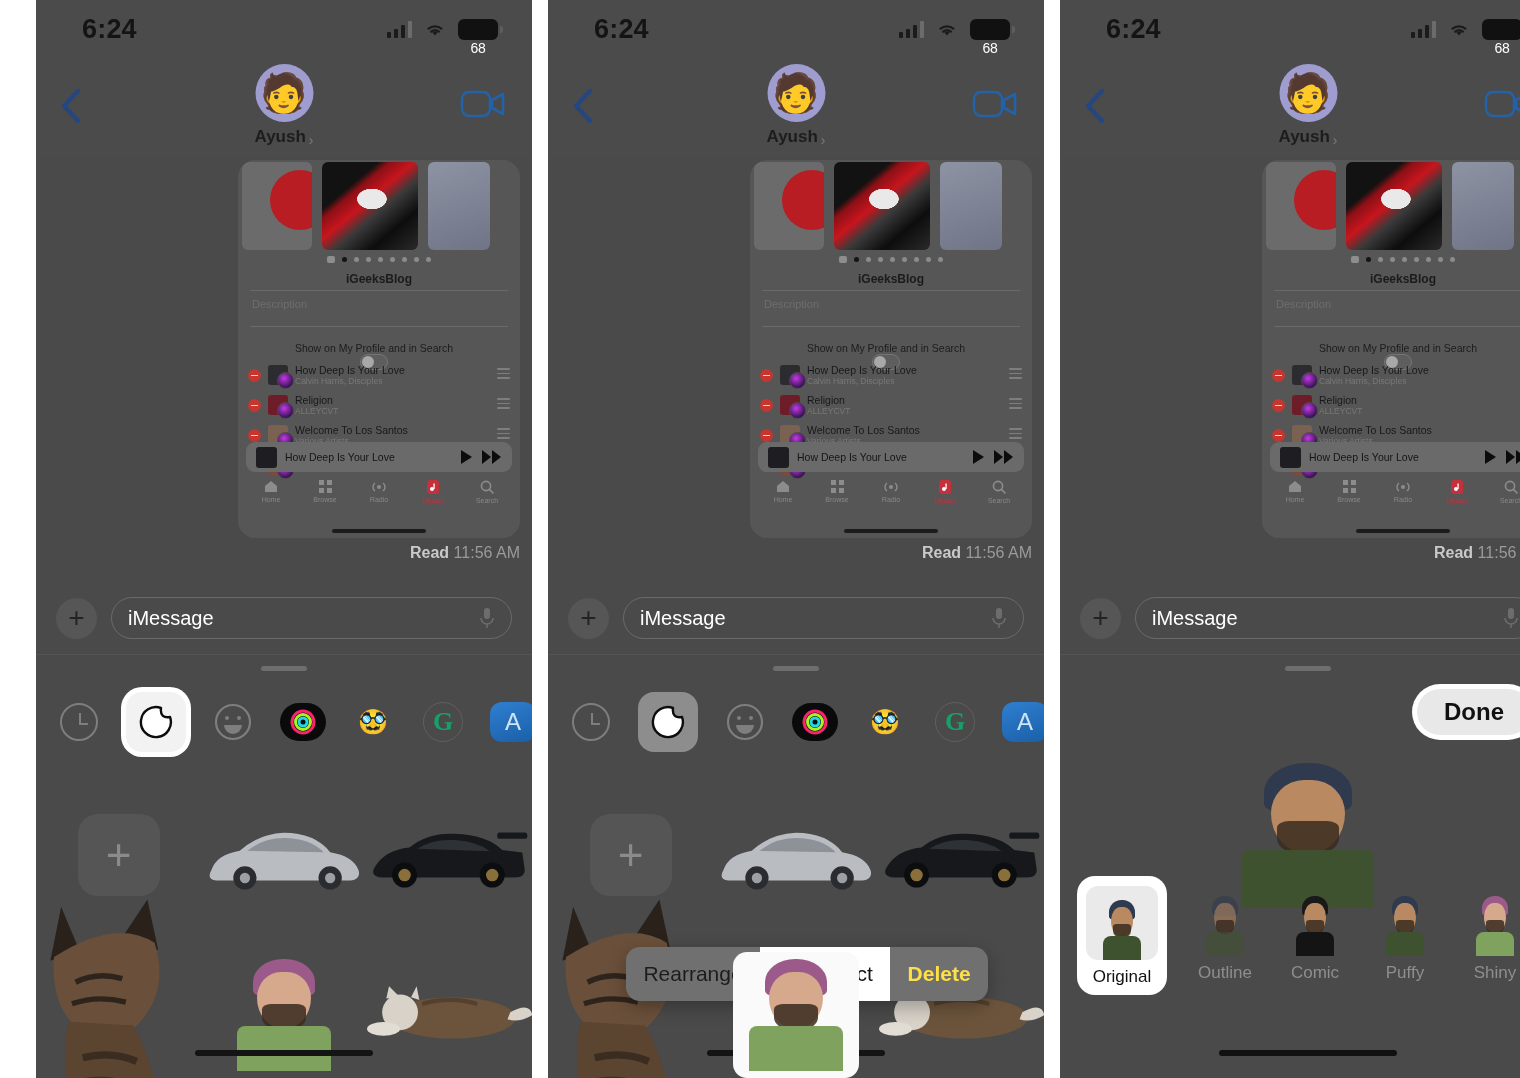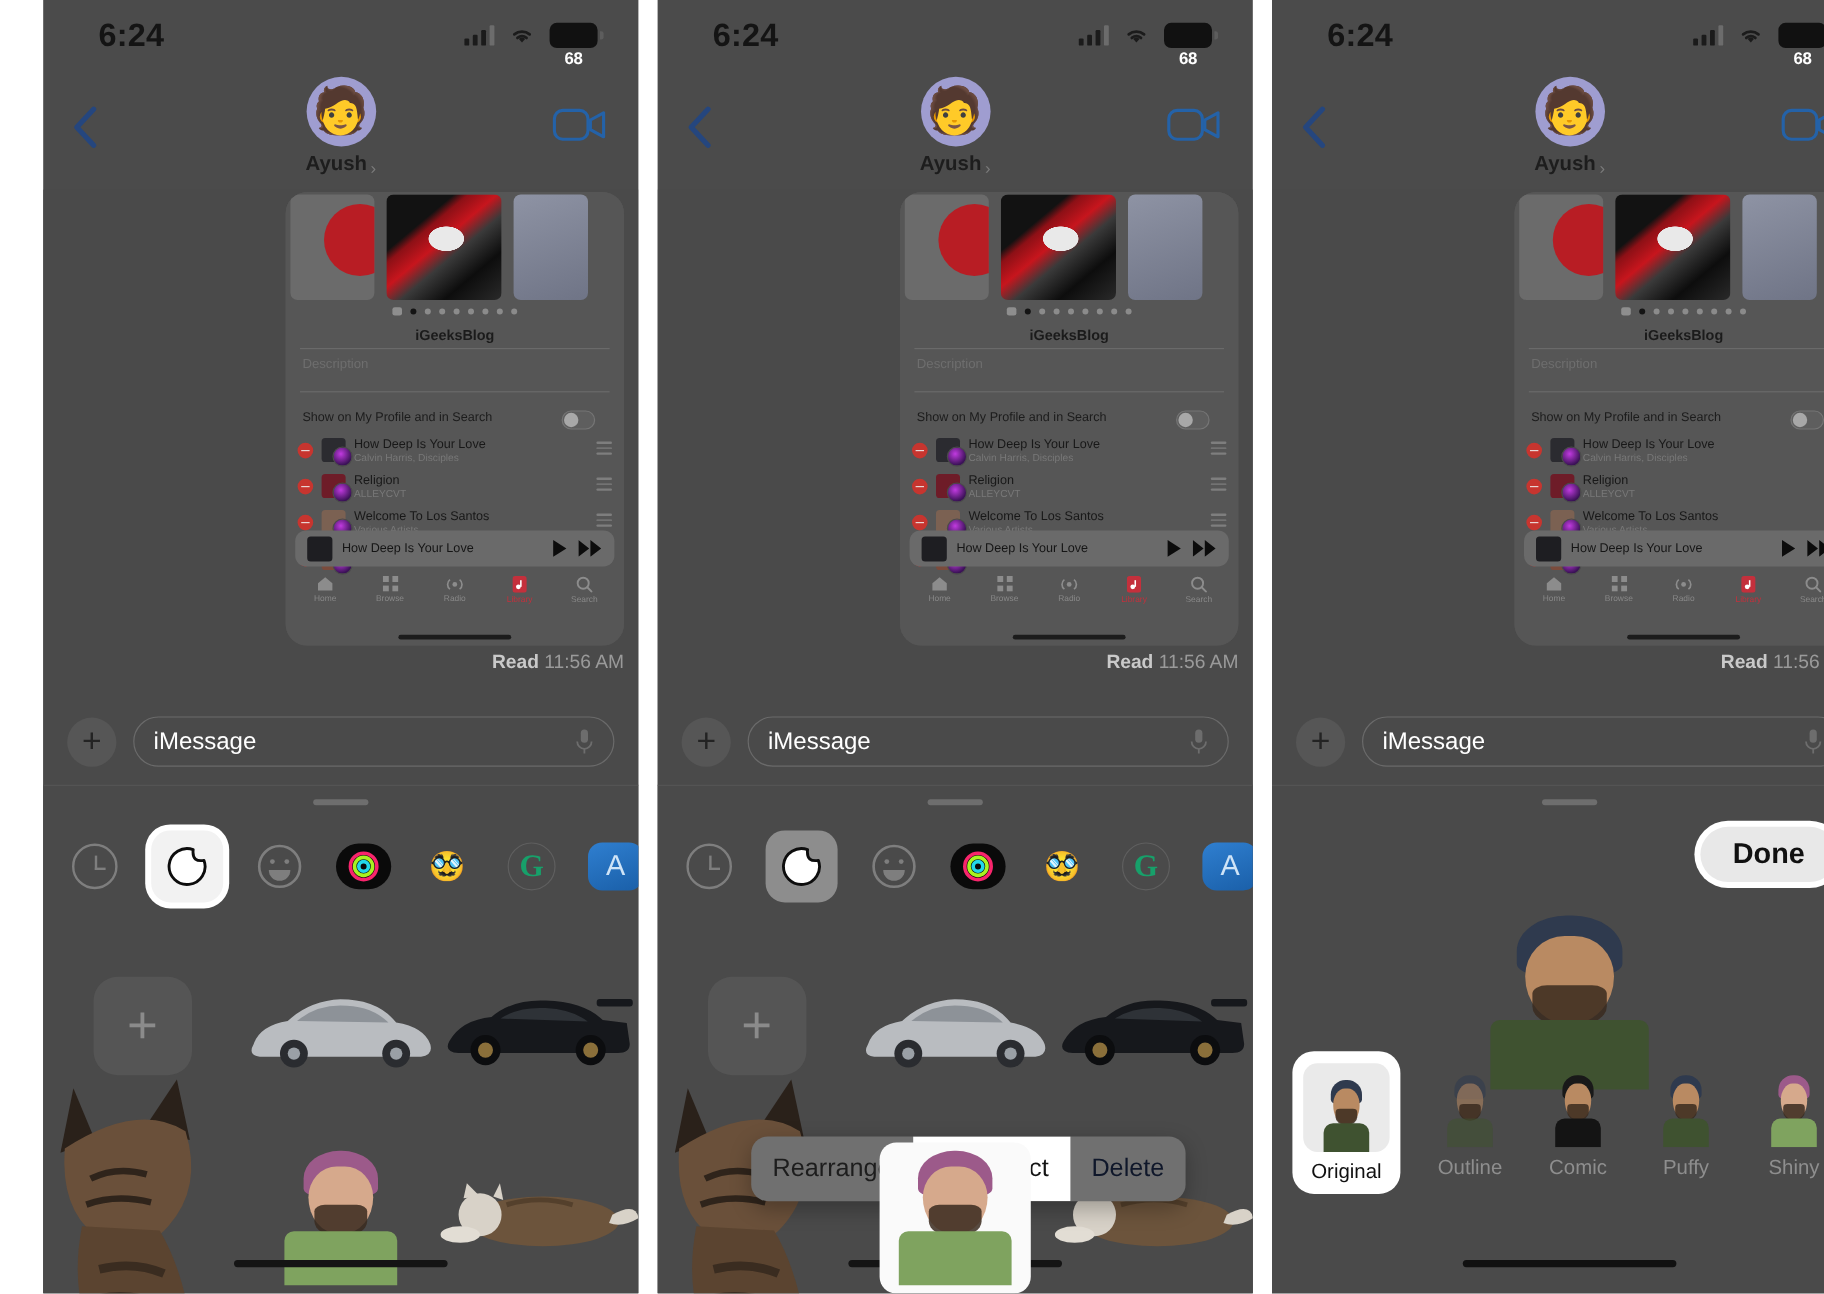--- a/index.html
+++ b/index.html
@@ -41,21 +41,21 @@
   .sig i { display:block; width: 4.5px; background: #1b1b1b; border-radius: 1px; }
   .sig i:nth-child(1){ height: 6px; }
   .sig i:nth-child(2){ height: 9px; }
   .sig i:nth-child(3){ height: 13px; }
   .sig i:nth-child(4){ height: 17px; background:#6c6c6c; }
   .wifi { width: 24px; height: 18px; position: relative; }
   .batt {
     position: relative; width: 40px; height: 21px; border-radius: 6px;
     background: #111; display:flex; align-items:center; justify-content:center;
   }
-  .batt span { color:#fff; font-size: 14px; font-weight: 700; letter-spacing:-.3px;margin-top:37px; }
+  .batt span { color:#fff; font-size: 14px; font-weight: 400; letter-spacing:-.3px;margin-top:37px; }
   .batt::after {
     content:""; position:absolute; right:-5px; top:7px; width:3px; height:7px;
     background:#5d5d5d; border-radius:0 2px 2px 0;
   }
 
   
   .navbar {
     position: absolute; top: 58px; left: 0; right: 0; height: 100px;
   }
   .back-chevron {
@@ -122,21 +122,21 @@
     position:absolute; top: 112px; left:0; right:0; text-align:center;
     font-size: 12px; font-weight: 700; color:#1b1b1b;
   }
   .rule { position:absolute; left: 12px; right: 12px; height:1px; background:#6a6a6a; }
   .desc {
     position:absolute; top: 138px; left: 14px;
     font-size: 11px; color:#6e6e6e;
   }
   .show-row {
     position:absolute; top: 182px; left: 14px; right: 24px;
-    display:flex; justify-content:space-between;
+    display:flex; align-items:center; justify-content:space-between;flex-direction:column;
   }
   .show-row span { font-size: 10.5px; color:#1c1c1c; }
   .tgl { width: 28px; height: 16px; border-radius: 9px; background:#5e5e5e; border:1px solid #757575; position:relative; }
   .tgl::after{ content:""; position:absolute; left:1px; top:1px; width:12px; height:12px; border-radius:50%; background:#a8a8a8; }
   .songs { position:absolute; top: 200px; left: 10px; right: 10px; }
   .song {
     display:flex; align-items:center; gap:7px; height: 30px;
   }
   .minus { width: 13px; height: 13px; border-radius:50%; background:#c7352f; flex:0 0 auto; position:relative; }
   .minus::after{ content:""; position:absolute; left:3px; top:6px; width:7px; height:1.5px; background:#e9d4d3; }
@@ -266,21 +266,21 @@
     position:absolute; left: 78px; top: 292px; width: 362px; height: 54px;
     background:#707070; border-radius: 14px;
     display:flex; align-items:stretch; overflow:hidden;
     box-shadow: 0 6px 18px rgba(0,0,0,.28);
   }
   .ctxitem {
     flex:1 1 auto; display:flex; align-items:center; justify-content:center;
     font-size: 21px; color:#1d1d1d;
   }
   .ctxitem.hl { background:#ffffff; color:#141414; }
-  .ctxitem.danger { color:#0f172a; }
+  .ctxitem.danger { color:#fde047;font-weight:bold; }
   .ctxarrow {
     position:absolute; left: 190px; top: 344px;
     width: 0; height: 0;
     border-left: 11px solid transparent; border-right: 11px solid transparent;
     border-top: 11px solid #ffffff;
   }
 
   
   .donebtn {
     position:absolute; right: 20px; top: 29px;

